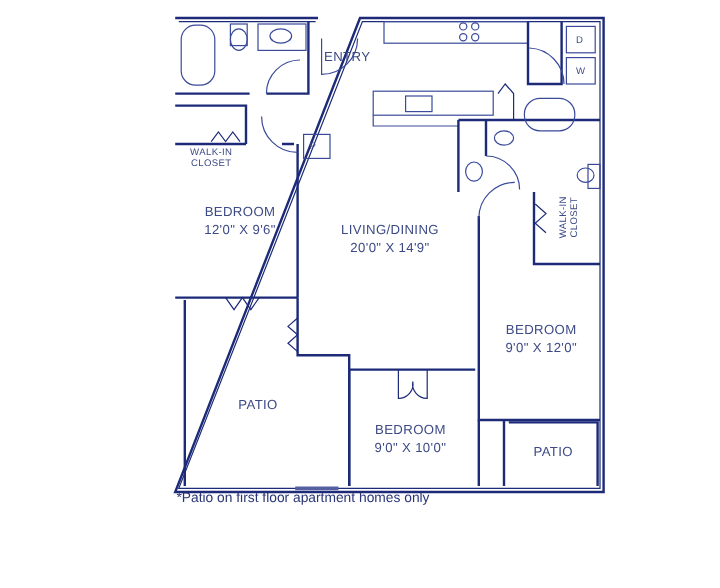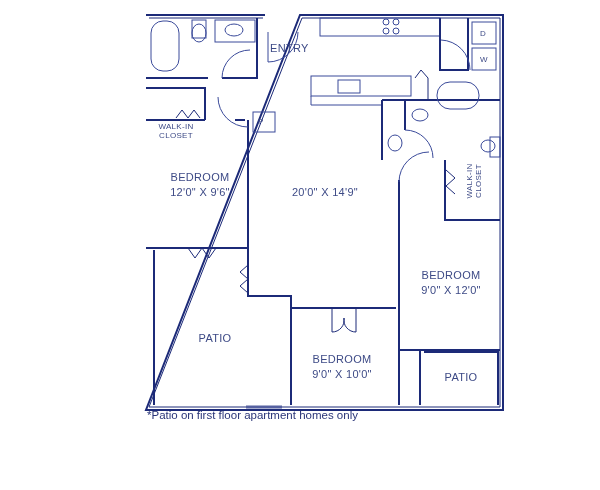--- a/index.html
+++ b/index.html
@@ -82,20 +82,21 @@
 <div class="lbl" style="left:270px;top:41px;">ENTRY</div>
 <div class="lbl small" style="left:153px;top:94px;width:46px;white-space:pre-line;margin-top:28px;">WALK-IN
 CLOSET</div>
 
 <div class="lbl" style="left:156px;top:170px;width:88px;">
   <div>BEDROOM</div>
   <div>12'0" X 9'6"</div>
 </div>
 
 <div class="lbl" style="left:275px;top:185px;width:100px;">
+  <div>LIVING/DINING</div>
   <div>20'0" X 14'9"</div>
 </div>
 
 <div class="lbl small" style="left:451px;top:172px;width:46px;white-space:pre-line;transform:rotate(-90deg);transform-origin:center;">WALK-IN
 CLOSET</div>
 
 <div class="lbl" style="left:410px;top:268px;width:82px;">
   <div>BEDROOM</div>
   <div>9'0" X 12'0"</div>
 </div>

